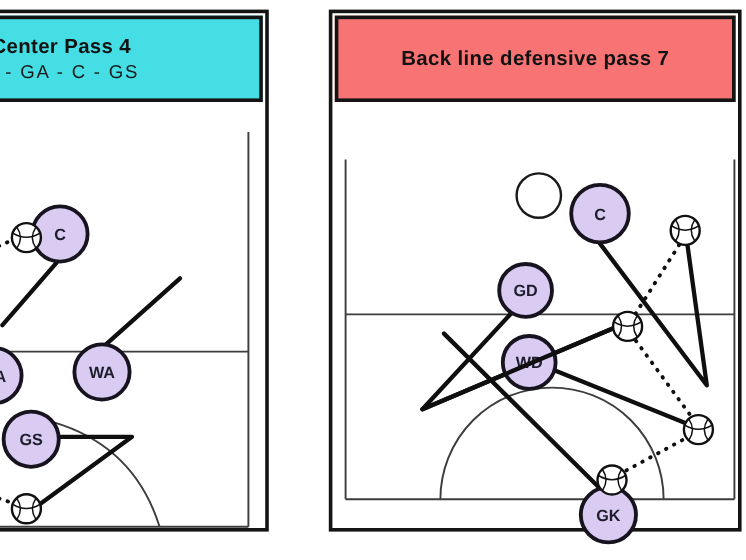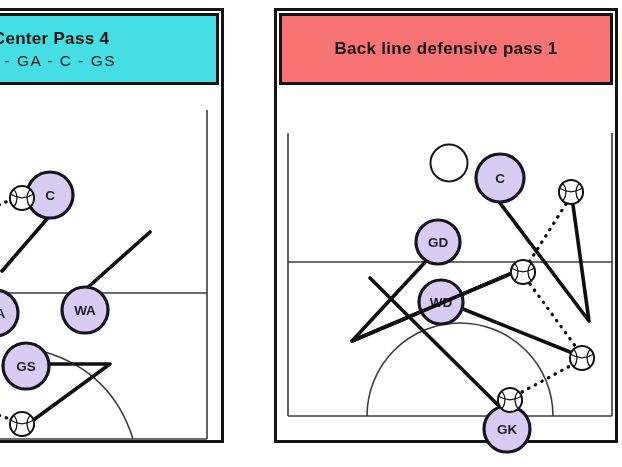--- a/index.html
+++ b/index.html
@@ -72,21 +72,21 @@
 
   <div class="panel panel-left">
     <div class="panel-header" style="background: rgb(69, 222, 229);">
       <div class="panel-title">Center Pass 4</div>
       <div class="panel-subtitle">C - GA - C - GS</div>
     </div>
   </div>
 
   <div class="panel panel-right">
     <div class="panel-header" style="background: rgb(248, 116, 116);">
-      <div class="panel-title">Back line defensive pass 1</div>
+      <div class="panel-title">Back line defensive pass 7</div>
     </div>
   </div>
 
   <svg class="overlay" viewBox="0 0 622 467">
     <defs>
       <symbol id="ball" viewBox="-18 -18 36 36" overflow="visible">
         <circle class="ball-body" cx="0" cy="0" r="14.5"></circle>
         <path class="ball-seam" d="M -13.5 -4.5 Q 0 4 13.5 -4.5"></path>
         <path class="ball-seam" d="M -9.5 10.5 Q -2.5 0 -9.5 -10.5"></path>
         <path class="ball-seam" d="M 9.5 10.5 Q 2.5 0 9.5 -10.5"></path>

